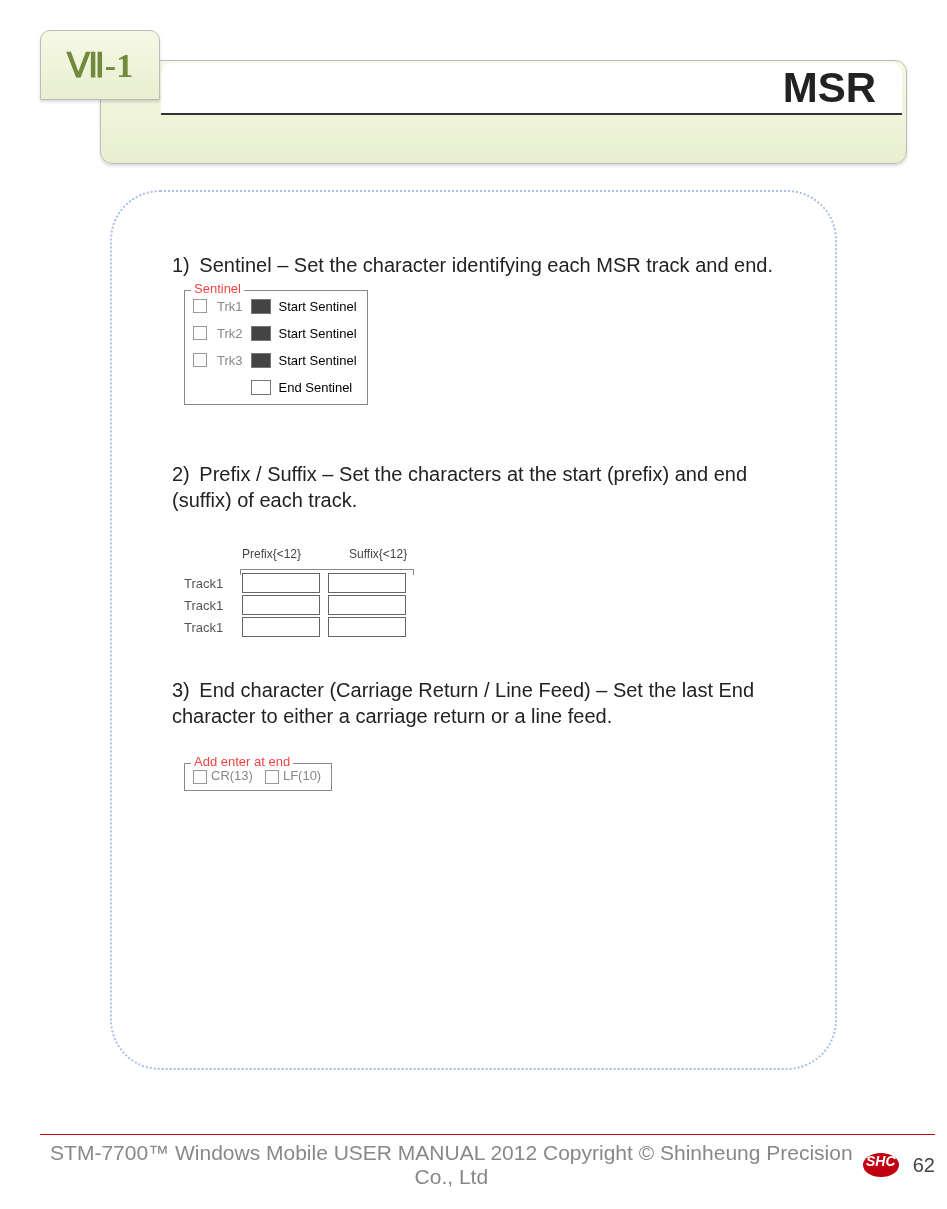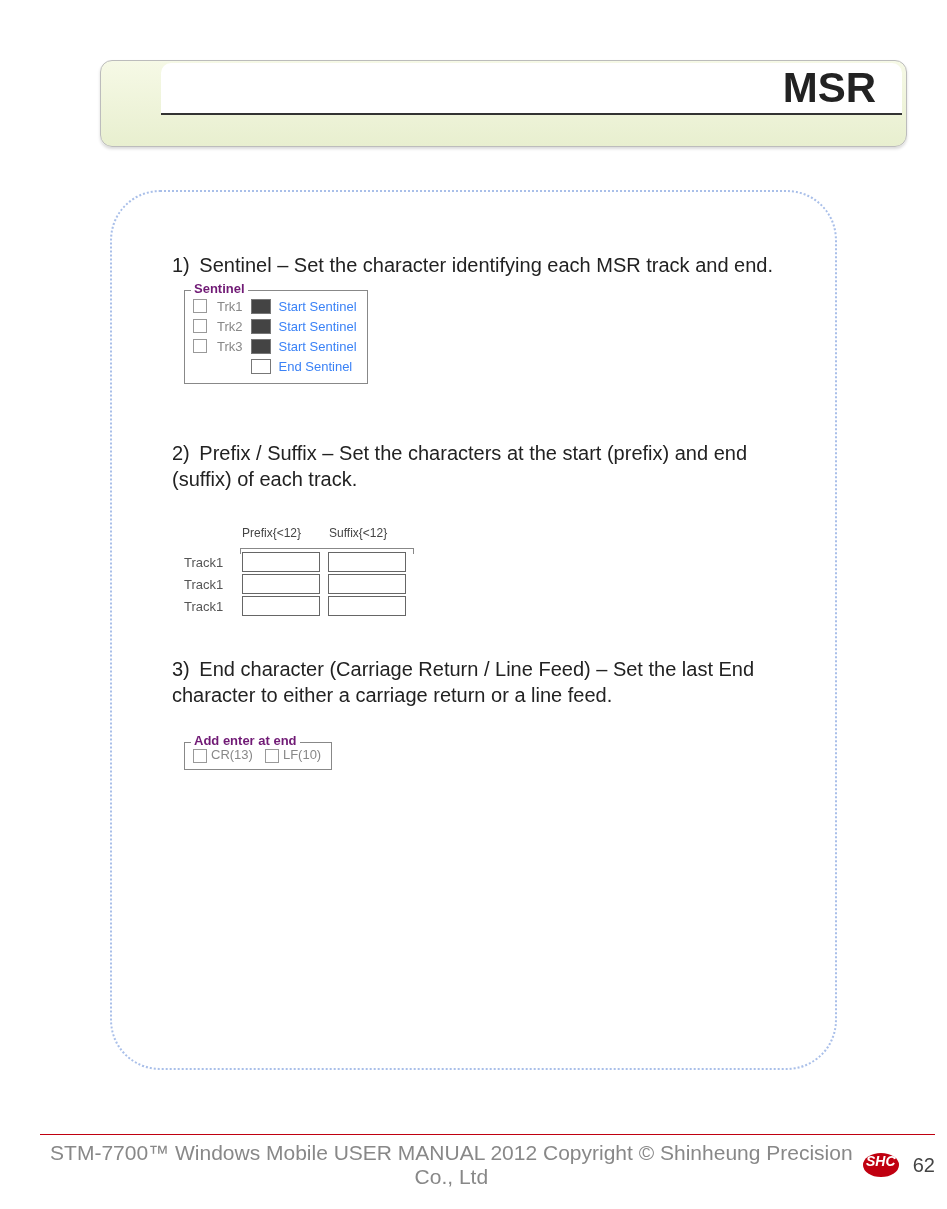--- a/index.html
+++ b/index.html
@@ -35,21 +35,21 @@
     justify-content: center;
     font-family: "Times New Roman", serif;
     font-weight: bold;
     color: #718a3d;
     font-size: 34px;
     z-index: 2;
   }
   .title-bar {
     position: absolute;
     top: 30px; left: 60px; right: 0;
-    height: 87px;
+    height: 104px;
     background: linear-gradient(#f6f9e6, #e8efcf);
     border: 1px solid #bcbcbc;
     border-radius: 12px;
     box-shadow: 0 2px 3px rgba(0,0,0,0.15);
     display: flex;
     align-items: center;
     justify-content: flex-end;
     padding-right: 30px;
   }
   .title-bar-inner {
@@ -105,30 +105,30 @@
     padding: 6px 10px 8px 8px;
     position: relative;
     background: #fff;
   }
   .fieldset .legend {
     position: absolute;
     top: -10px; left: 6px;
     background: #fff;
     padding: 0 3px;
     font-size: 13px;
-    font-weight: bold;
-    color: #701a75;
+    font-weight: normal;
+    color: #ef4444;
   }
   .sentinel-body {
     display: flex;
     gap: 8px;
     color: #666;
     font-size: 13px;
   }
-  .col { display: flex; flex-direction: column; gap: 2px; }
+  .col { display: flex; flex-direction: column; gap: 9px; }
   .col.labels { color: #888; }
   .cb {
     width: 14px; height: 14px;
     border: 1px solid #999;
     background: #fff;
     display: inline-block;
     vertical-align: middle;
     margin-right: 4px;
   }
   .mini-input {
@@ -141,21 +141,21 @@
   .sentinel-row { display: flex; align-items: center; gap: 6px; height: 18px; }
 
   .prefix-fig {
     display: inline-block;
     color: #555;
     font-size: 13px;
   }
   .prefix-head {
     display: flex;
     margin-left: 58px;
-    gap: 28px;
+    gap: 48px;
     font-size: 12px;
     color: #444;
   }
   .prefix-row {
     display: flex;
     align-items: center;
     gap: 8px;
     margin-top: 2px;
   }
   .prefix-row .lbl { width: 50px; color: #555; font-size: 13px; }
@@ -226,20 +226,23 @@
 <body>
 
 <div class="page">
 
   <div class="header-wrap">
     <div class="title-bar">
       <div class="title-bar-inner">
         <span class="title-text">MSR</span>
       </div>
     </div>
+    <div class="tab">
+      <span>Ⅶ-1</span>
+    </div>
   </div>
 
   <div class="content-box">
 
     <div class="item">
       <span class="item-text">
         <span class="item-num">1)</span>
         <span>Sentinel – Set the character identifying each MSR track and end.</span>
       </span>
     </div>
@@ -268,21 +271,21 @@
             <div class="sentinel-row">
                 <span class="mini-input"></span>
               </div>
             <div class="sentinel-row">
                 <span class="mini-input"></span>
               </div>
             <div class="sentinel-row">
                 <span class="mini-input light"></span>
               </div>
           </div>
-          <div class="col" style="color:#3b82f6;justify-content:space-between;">
+          <div class="col" style="color:#000000;justify-content:space-between;">
             <div class="sentinel-row">
                 <span>Start Sentinel</span>
               </div>
             <div class="sentinel-row">
                 <span>Start Sentinel</span>
               </div>
             <div class="sentinel-row">
                 <span>Start Sentinel</span>
               </div>
             <div class="sentinel-row">

